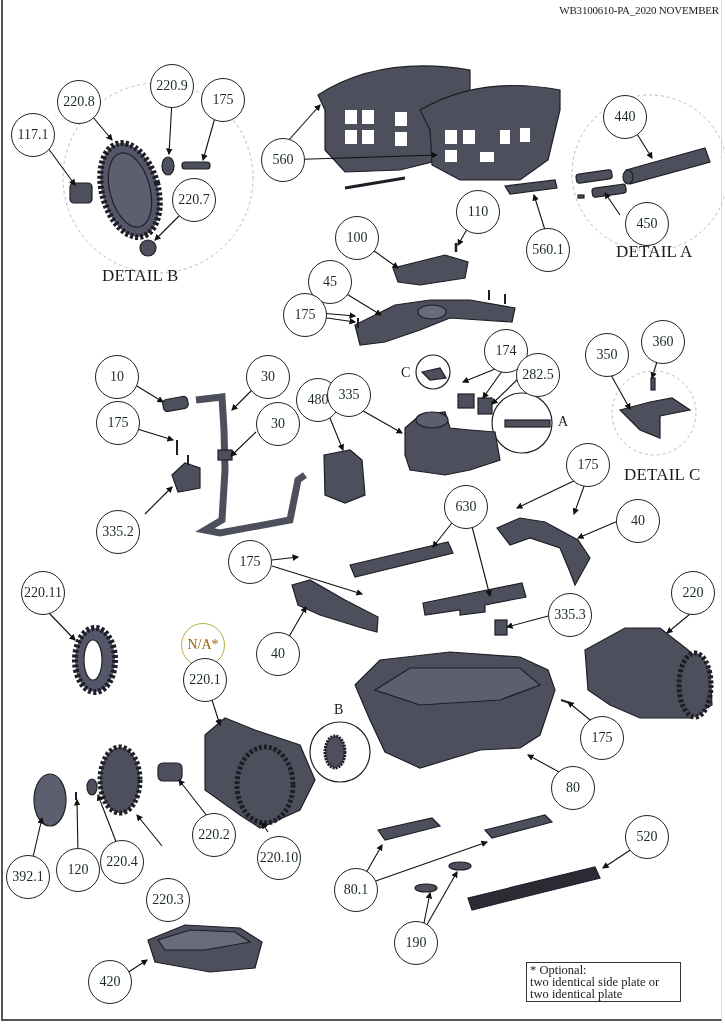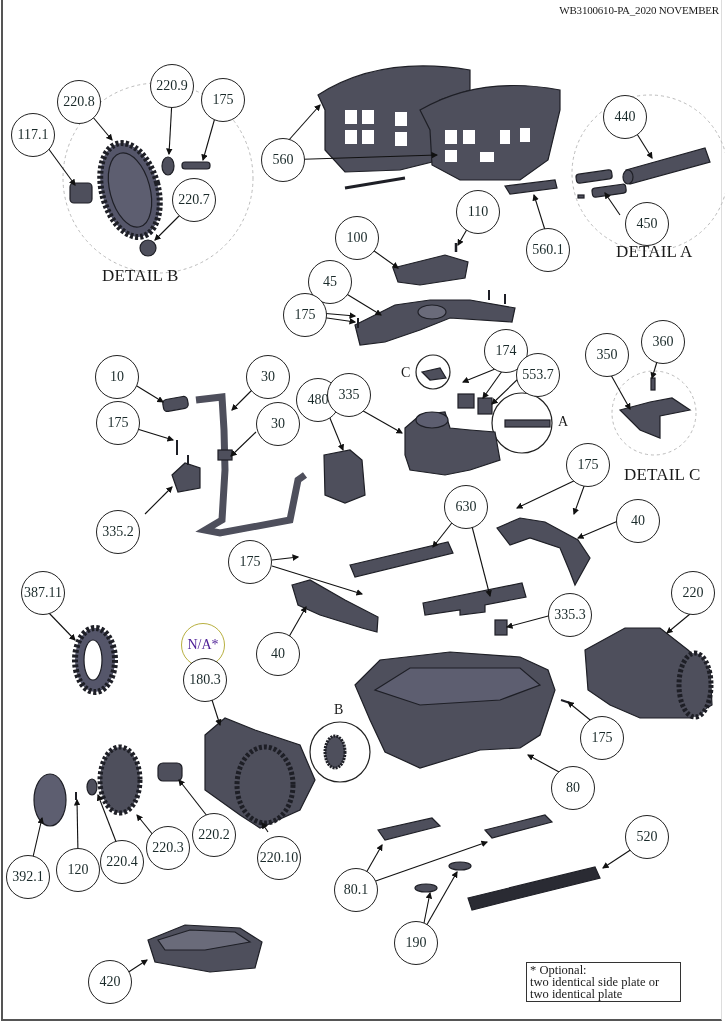--- a/index.html
+++ b/index.html
@@ -6,21 +6,21 @@
   body { width:725px; height:1024px; position:relative; overflow:hidden;
          font-family:"Liberation Serif","DejaVu Serif",serif; color:#1a1a1a; }
   .frame { position:absolute; left:1px; top:0; width:721px; height:1021px;
            border-left:2px solid #555; border-bottom:2px solid #555; border-right:1px solid #ddd; box-sizing:border-box; }
   .doc-id { position:absolute; right:6px; top:4px; font-size:11px; letter-spacing:-0.2px; }
   svg.diag { position:absolute; left:0; top:0; }
   .callout { position:absolute; transform:translate(-50%,-50%); border:1.3px solid #222; border-radius:50%;
              background:#fff; display:flex; align-items:center; justify-content:center;
              font-size:14px; color:#1a2a2a; box-sizing:border-box; }
   .callout.w { width:44px; height:44px; }
-  .callout.na { border-color:#b8b040; color:#4c1d95; }
+  .callout.na { border-color:#b8b040; color:#a16207; }
   .detail-label { position:absolute; font-size:17px; letter-spacing:0.2px; }
   .ref-letter { position:absolute; font-size:14px; }
   .note { position:absolute; left:526px; top:962px; width:155px; border:1.2px solid #333;
           font-size:12.5px; line-height:12px; padding:1px 3px; box-sizing:border-box; background:#fff; }
   .note div { white-space:nowrap; }
 </style>
 </head>
 <body>
 
 <div class="frame"></div>
@@ -223,21 +223,21 @@
 <div class="callout w" style="left:647px;top:224px">450</div>
 <div class="detail-label" style="left:616px;top:242px">DETAIL A</div>
 
 <div class="callout w" style="left:478px;top:212px">110</div>
 <div class="callout w" style="left:357px;top:238px">100</div>
 <div class="callout w" style="left:330px;top:282px">45</div>
 <div class="callout w" style="left:305px;top:315px">175</div>
 
 <div class="ref-letter" style="left:401px;top:365px">C</div>
 <div class="callout w" style="left:506px;top:351px">174</div>
-<div class="callout w" style="left:538px;top:375px">553.7</div>
+<div class="callout w" style="left:538px;top:375px">282.5</div>
 <div class="ref-letter" style="left:558px;top:414px">A</div>
 <div class="callout w" style="left:607px;top:355px">350</div>
 <div class="callout w" style="left:663px;top:342px">360</div>
 <div class="detail-label" style="left:624px;top:465px">DETAIL C</div>
 
 <div class="callout w" style="left:117px;top:377px">10</div>
 <div class="callout w" style="left:268px;top:377px">30</div>
 <div class="callout w" style="left:278px;top:424px">30</div>
 <div class="callout w" style="left:318px;top:400px">480</div>
 <div class="callout w" style="left:349px;top:395px">335</div>
@@ -245,31 +245,31 @@
 <div class="callout w" style="left:118px;top:532px">335.2</div>
 
 <div class="callout w" style="left:588px;top:465px">175</div>
 <div class="callout w" style="left:638px;top:521px">40</div>
 <div class="callout w" style="left:466px;top:507px">630</div>
 <div class="callout w" style="left:250px;top:562px">175</div>
 <div class="callout w" style="left:278px;top:654px">40</div>
 <div class="callout w" style="left:570px;top:615px">335.3</div>
 <div class="callout w" style="left:693px;top:593px">220</div>
 
-<div class="callout w" style="left:43px;top:593px">387.11</div>
+<div class="callout w" style="left:43px;top:593px">220.11</div>
 <div class="callout w na" style="left:203px;top:645px">N/A*</div>
-<div class="callout w" style="left:205px;top:680px">180.3</div>
+<div class="callout w" style="left:205px;top:680px">220.1</div>
 <div class="ref-letter" style="left:334px;top:702px">B</div>
 <div class="callout w" style="left:602px;top:738px">175</div>
 <div class="callout w" style="left:573px;top:788px">80</div>
 
 <div class="callout w" style="left:28px;top:877px">392.1</div>
 <div class="callout w" style="left:78px;top:870px">120</div>
 <div class="callout w" style="left:122px;top:862px">220.4</div>
-<div class="callout w" style="left:168px;top:848px">220.3</div>
+<div class="callout w" style="left:168px;top:900px">220.3</div>
 <div class="callout w" style="left:214px;top:835px">220.2</div>
 <div class="callout w" style="left:279px;top:858px">220.10</div>
 
 <div class="callout w" style="left:356px;top:890px">80.1</div>
 <div class="callout w" style="left:647px;top:837px">520</div>
 <div class="callout w" style="left:416px;top:943px">190</div>
 <div class="callout w" style="left:110px;top:982px">420</div>
 
 <div class="note">
   <div>* Optional:</div>

